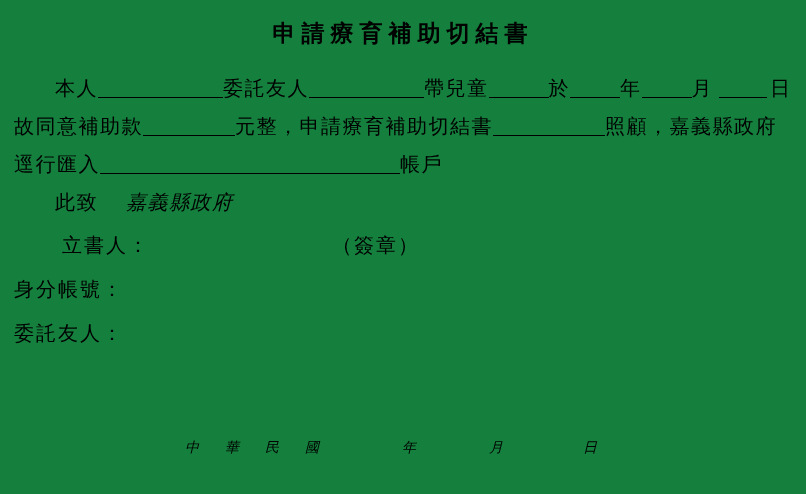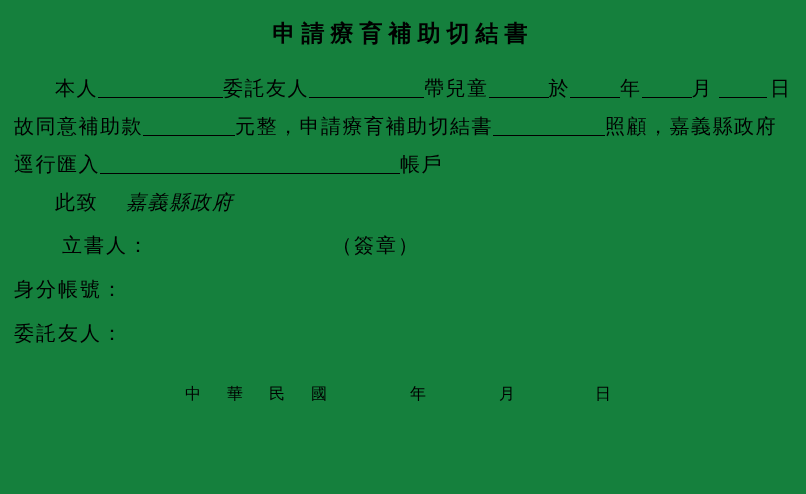--- a/index.html
+++ b/index.html
@@ -40,27 +40,28 @@
     font-size: 20px;
     letter-spacing: 2px;
     height: 44px;
     line-height: 44px;
     white-space: nowrap;
   }
   .sig-first { margin-top: 2px; margin-left: 48px; }
   .seal-note { margin-left: 182px; }
   .recipient { margin-left: 28px; font-style: italic; }
   .date-line {
-    margin-top: 22px;
+    margin-top: 76px;
     height: 34px;
     line-height: 34px;
-    font-size: 16px;
+    font-size: 14px;
     letter-spacing: 2px;
     padding-left: 171px;
     white-space: nowrap;
+    font-style: italic;
   }
   .era { letter-spacing: 26px; }
   .dl-year  { margin-left: 57px; }
   .dl-month { margin-left: 71px; }
   .dl-day   { margin-left: 78px; }
 </style>
 </head>
 <body>
 
 <div class="page">

